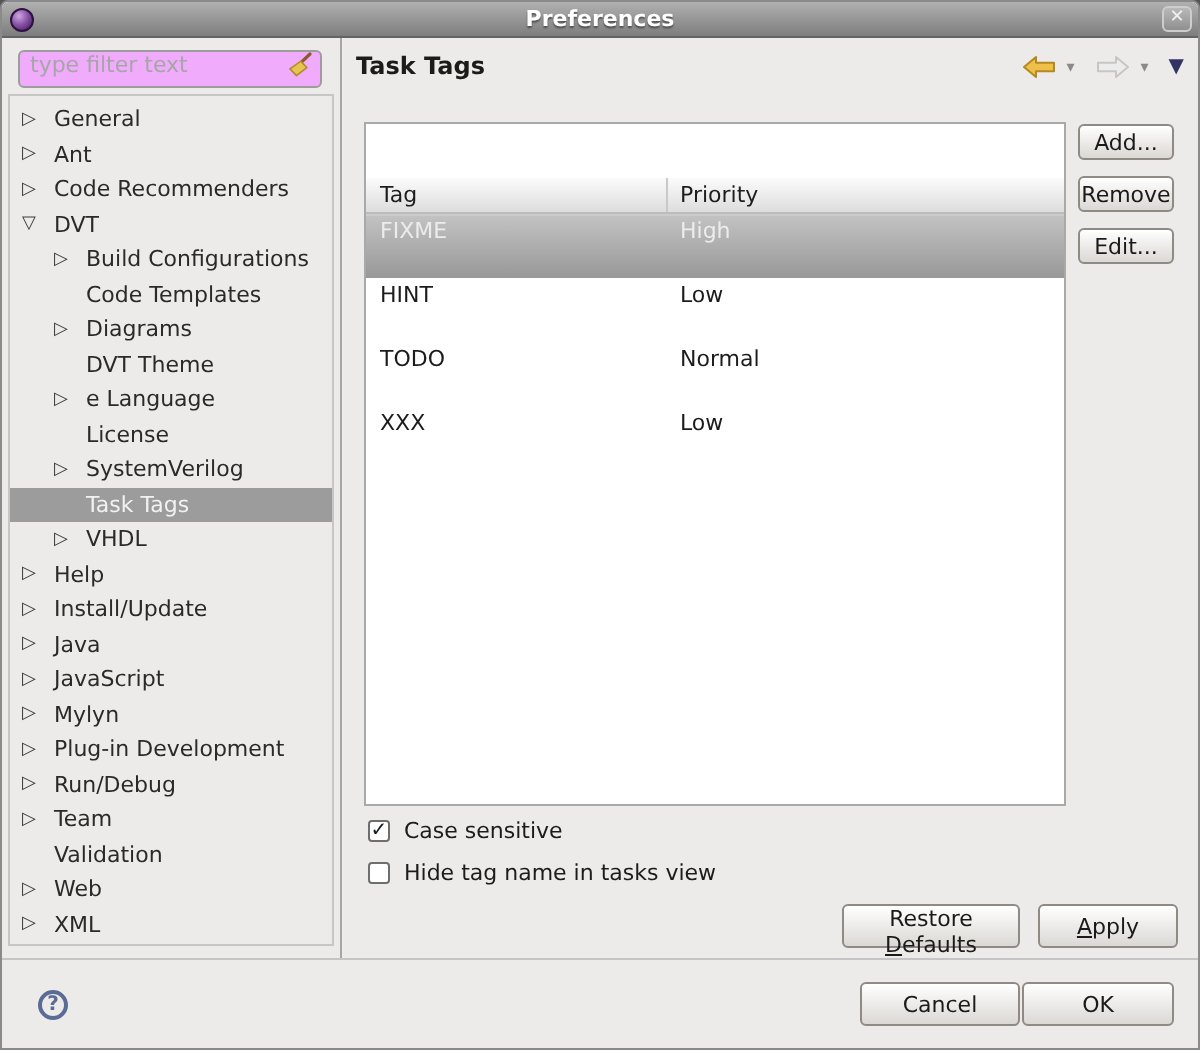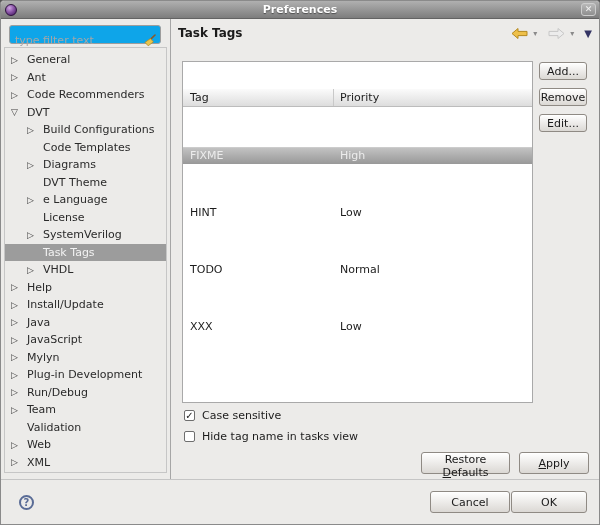--- a/index.html
+++ b/index.html
@@ -37,22 +37,22 @@
     color:#f0f0f0; font-size:9px; line-height:11px; text-align:center; cursor:default;
   }
 
   
   .sidebar {
     position:absolute; left:0; top:18px; width:170px; bottom:45px;
     border-right:1px solid #a6a6a6;
   }
   .filter-box {
     position:absolute; left:8px; top:6px; width:152px; height:19px;
-    background:#0ea5e9; border:1px solid #9d9d9d; border-radius:3px;
-    display:flex; align-items:center; padding:12px 4px 0 5px;
+    background:#f0abfc; border:1px solid #9d9d9d; border-radius:3px;
+    display:flex; align-items:flex-start; padding:0 4px 0 5px;
   }
   .filter-input {
     flex:1; min-width:0; border:none; outline:none; background:transparent;
     font-family:inherit; font-size:11px; color:#333;
   }
   .filter-input::placeholder { color:#a6a6a6; }
   .broom-svg { flex:none; }
 
   .tree {
     position:absolute; left:3px; right:3px; top:28px; bottom:6px;
@@ -82,21 +82,21 @@
     background:#ffffff; border:1px solid #a9a9a9;
   }
   .tbl-header {
     display:flex; height:18px;
     background:linear-gradient(#fbfbfb,#dddddd);
     border-bottom:1px solid #bcbcbc;
     font-size:11px; color:#1c1c1c;margin-top:27px;
   }
   .tbl-header .hcol-tag { width:151px; border-right:1px solid #c9c9c9; padding-left:7px; line-height:17px; }
   .tbl-header .hcol-priority { flex:1; padding-left:6px; line-height:17px; }
-  .tbl-row { display:flex; height:17px; font-size:11px; color:#1c1c1c; cursor:default;margin-top:40px; }
+  .tbl-row { display:flex; height:32px; font-size:11px; color:#1c1c1c; cursor:default; }
   .tbl-row .col-tag { width:151px; padding-left:7px; line-height:17px; }
   .tbl-row .col-priority { flex:1; padding-left:6px; line-height:17px; }
   .tbl-row.selected {
     background:linear-gradient(#c2c2c2,#989898);
     border-top:1px solid #cccccc; color:#ececec;
   }
   .tbl-row.selected > div { line-height:16px; }
 
   .btn {
     font-family:inherit; font-size:11px; color:#1a1a1a;

